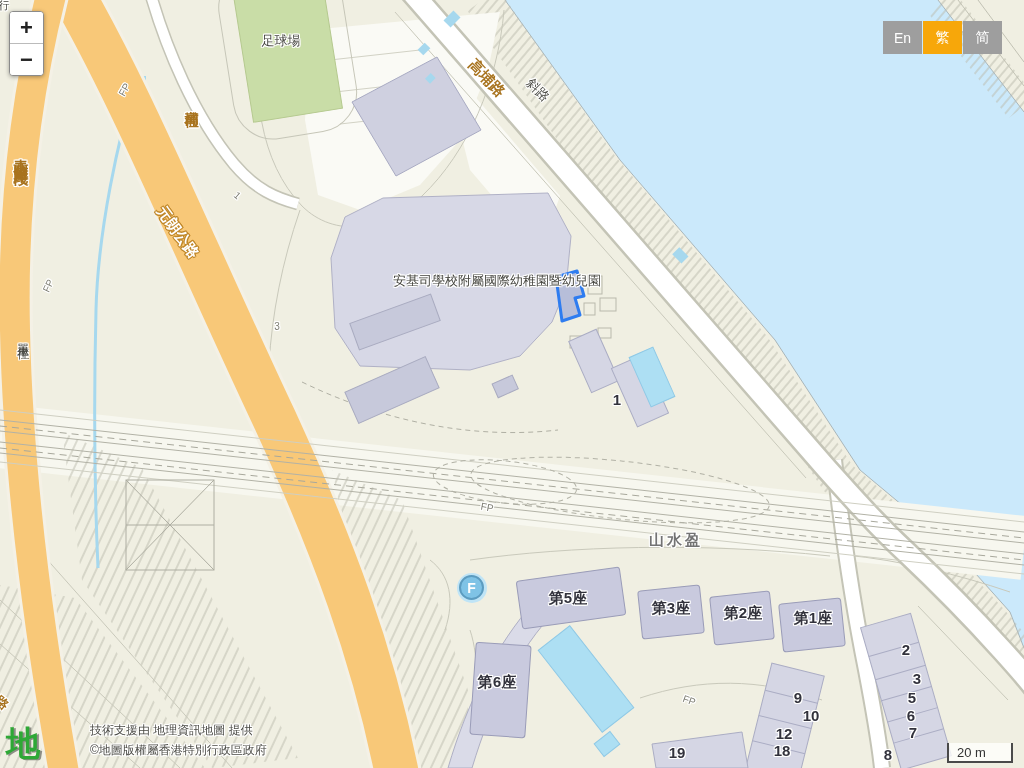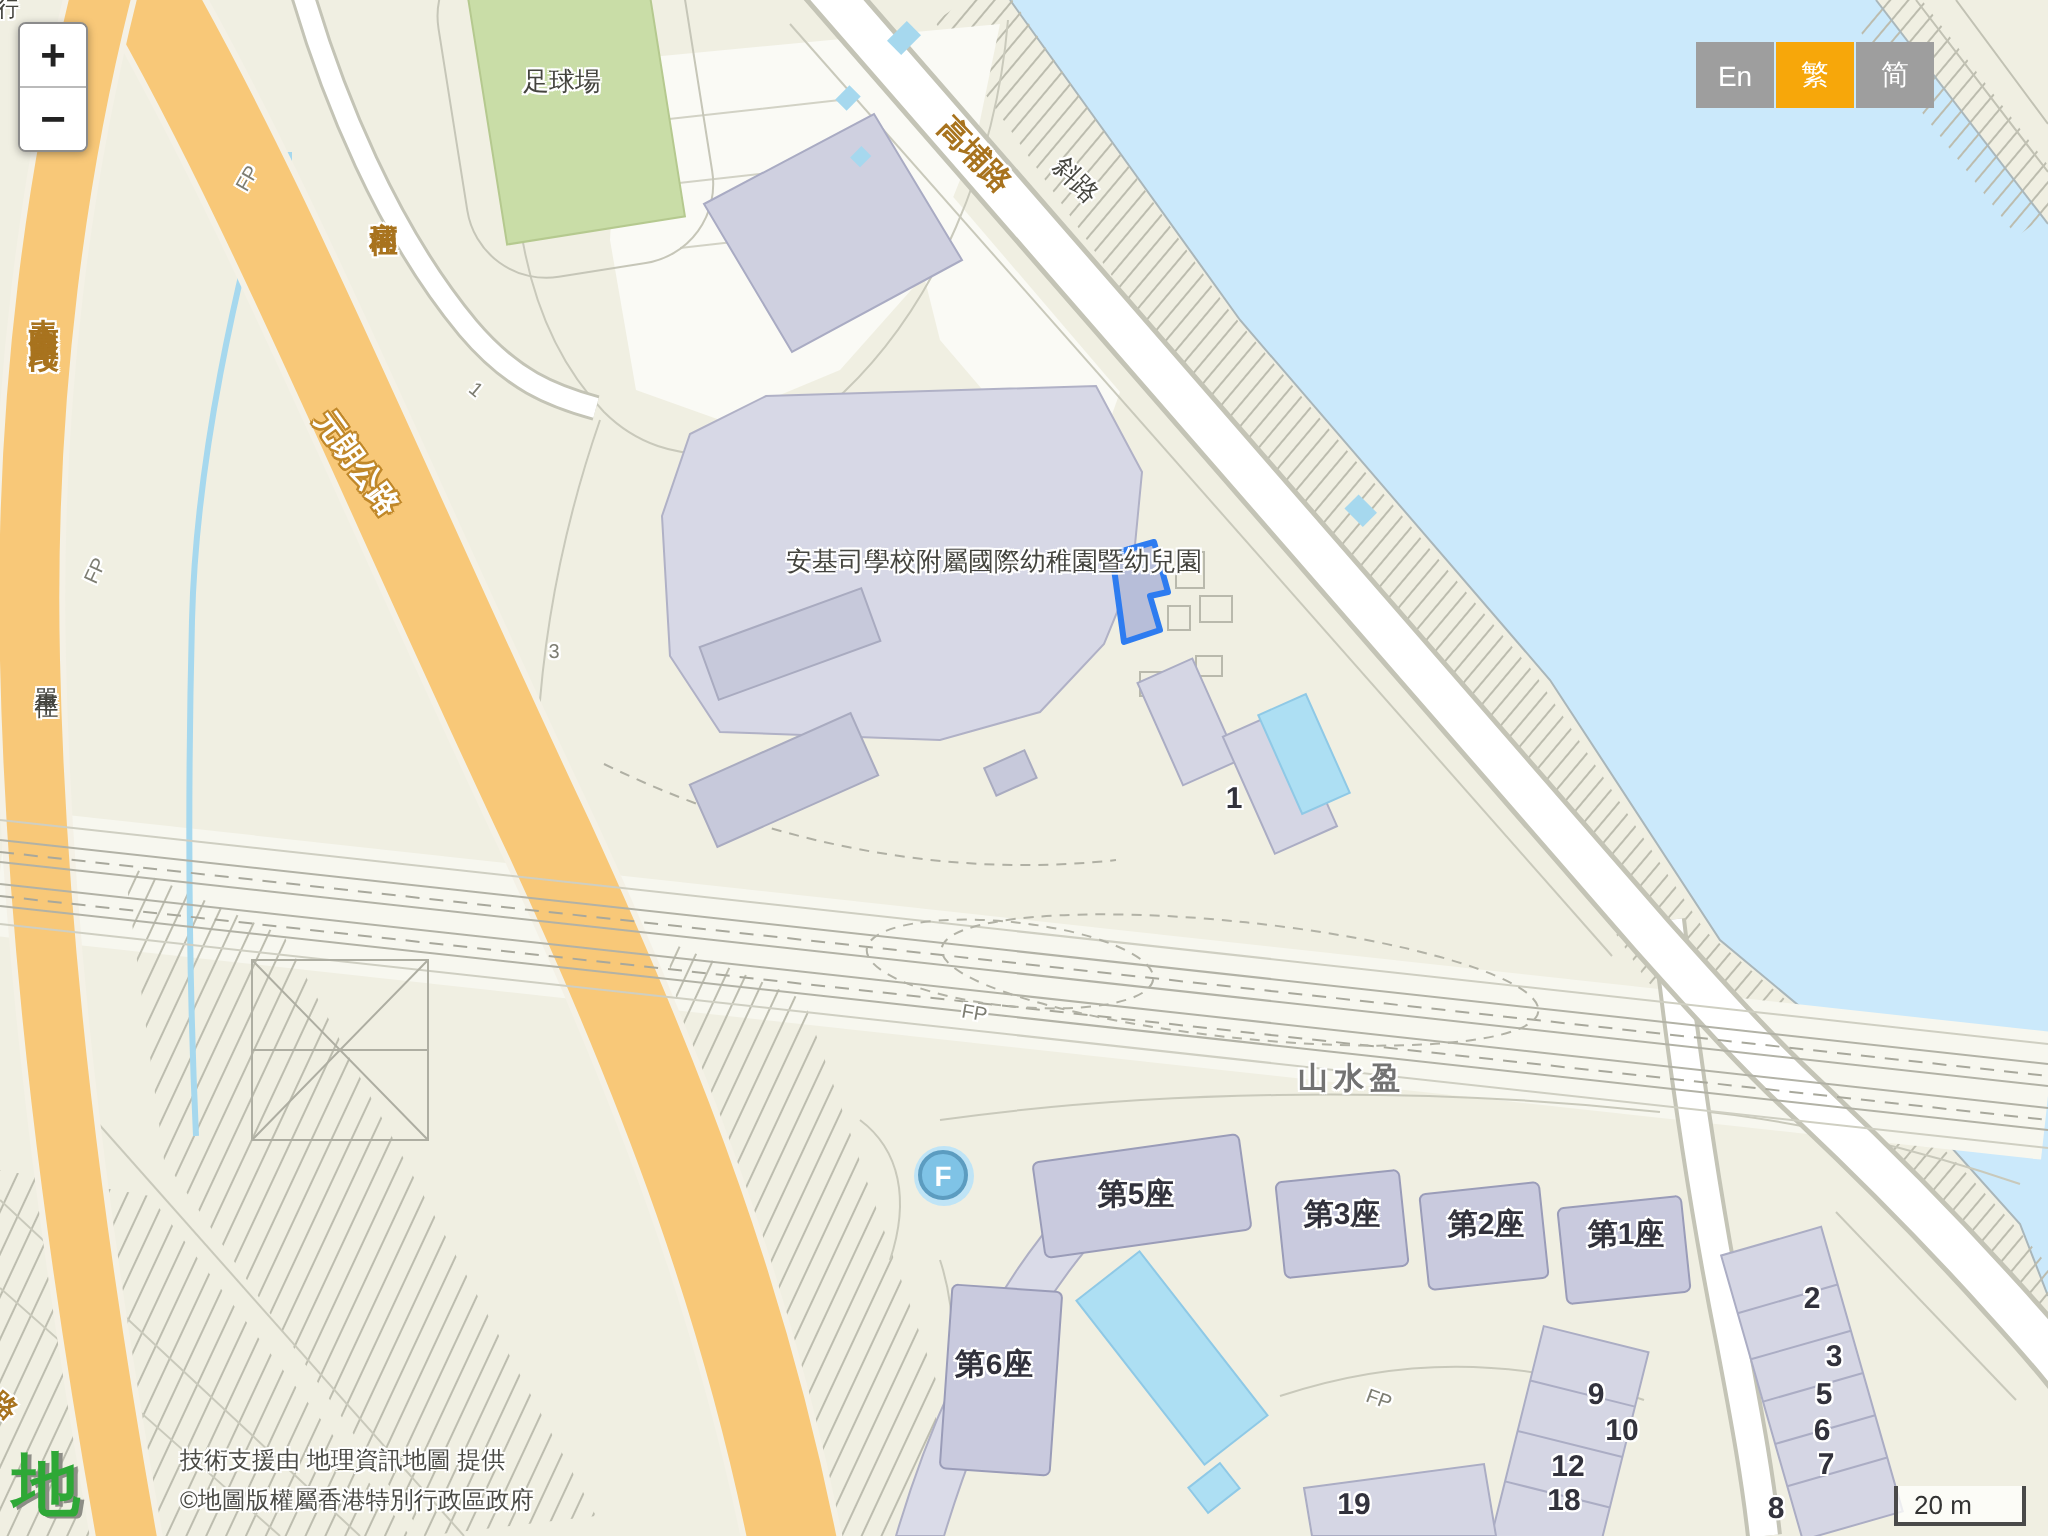--- a/index.html
+++ b/index.html
@@ -26,21 +26,21 @@
   #fountain{position:absolute;left:459px;top:575px;width:25px;height:25px;border-radius:50%;
     background:#7fc3e6;border:2px solid #5c9cc0;color:#fff;font-weight:bold;font-size:14px;
     display:flex;align-items:center;justify-content:center;box-sizing:border-box;}
   
   #zoomctl{position:absolute;left:9px;top:11px;width:33px;border:1px solid #8b8b8b;border-radius:4px;
     background:#fff;box-shadow:0 1px 4px rgba(0,0,0,.35);overflow:hidden;}
   #zoomctl .zbtn{width:33px;height:31px;display:flex;align-items:center;justify-content:center;
     font-size:22px;font-weight:bold;color:#222;cursor:pointer;background:#fff;}
   #zoomctl .zbtn+.zbtn{border-top:1px solid #bbb;}
   
-  #langs{position:absolute;left:848px;top:21px;display:flex;gap:1px;border-radius:12px;}
+  #langs{position:absolute;left:883px;top:21px;display:flex;gap:1px;border-radius:12px;}
   .langbtn{width:39px;height:33px;display:flex;align-items:center;justify-content:center;
     background:#9e9e9e;color:#fff;font-size:14px;cursor:pointer;}
   .langbtn.active{background:#f7a70a;}
   
   #scalebar{position:absolute;left:947px;top:743px;width:66px;height:20px;
     background:rgba(255,255,253,.78);border-left:2px solid #4a4a4a;border-right:2px solid #4a4a4a;
     border-bottom:2px solid #4a4a4a;color:#333;font-size:13px;display:flex;align-items:center;
     padding-left:8px;box-sizing:border-box;}
   
   #attattr{position:absolute;left:6px;top:722px;display:flex;align-items:flex-start;}

